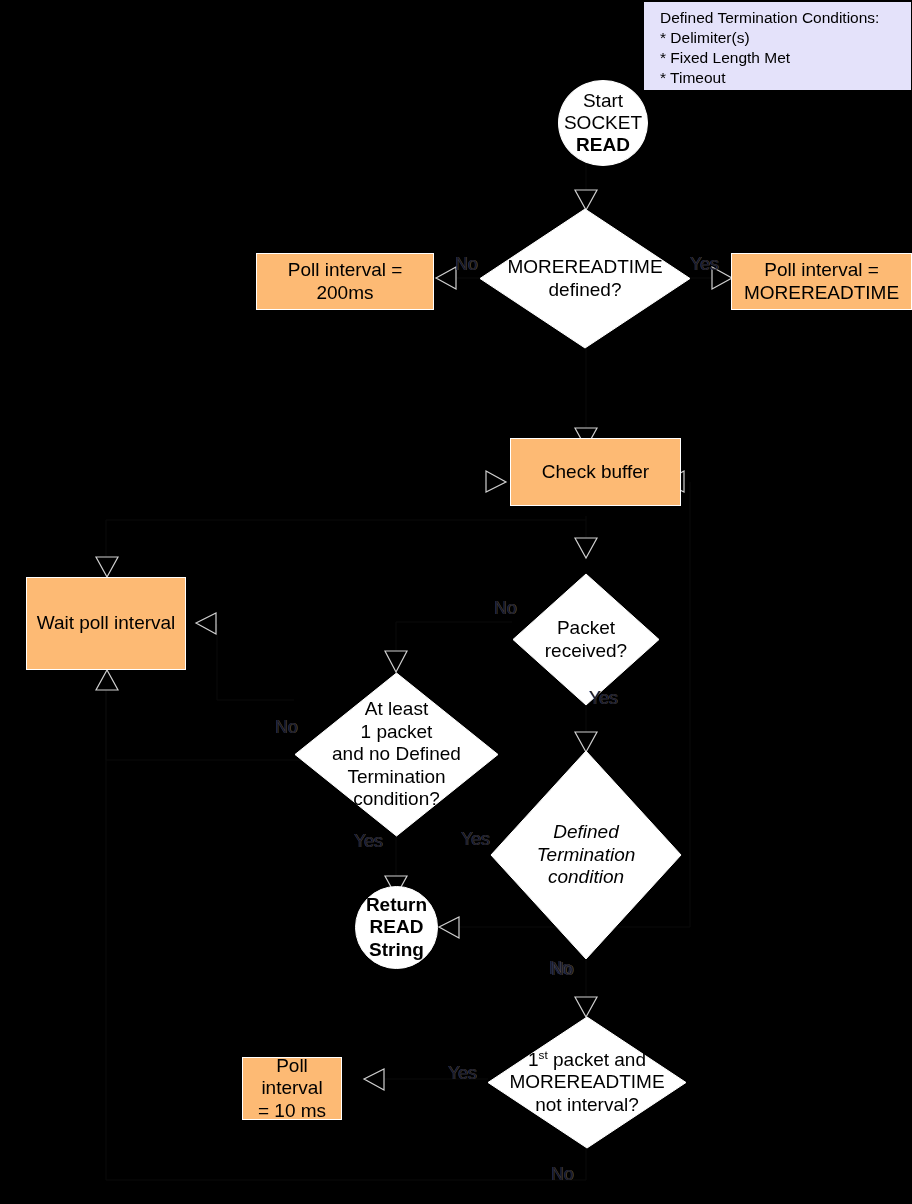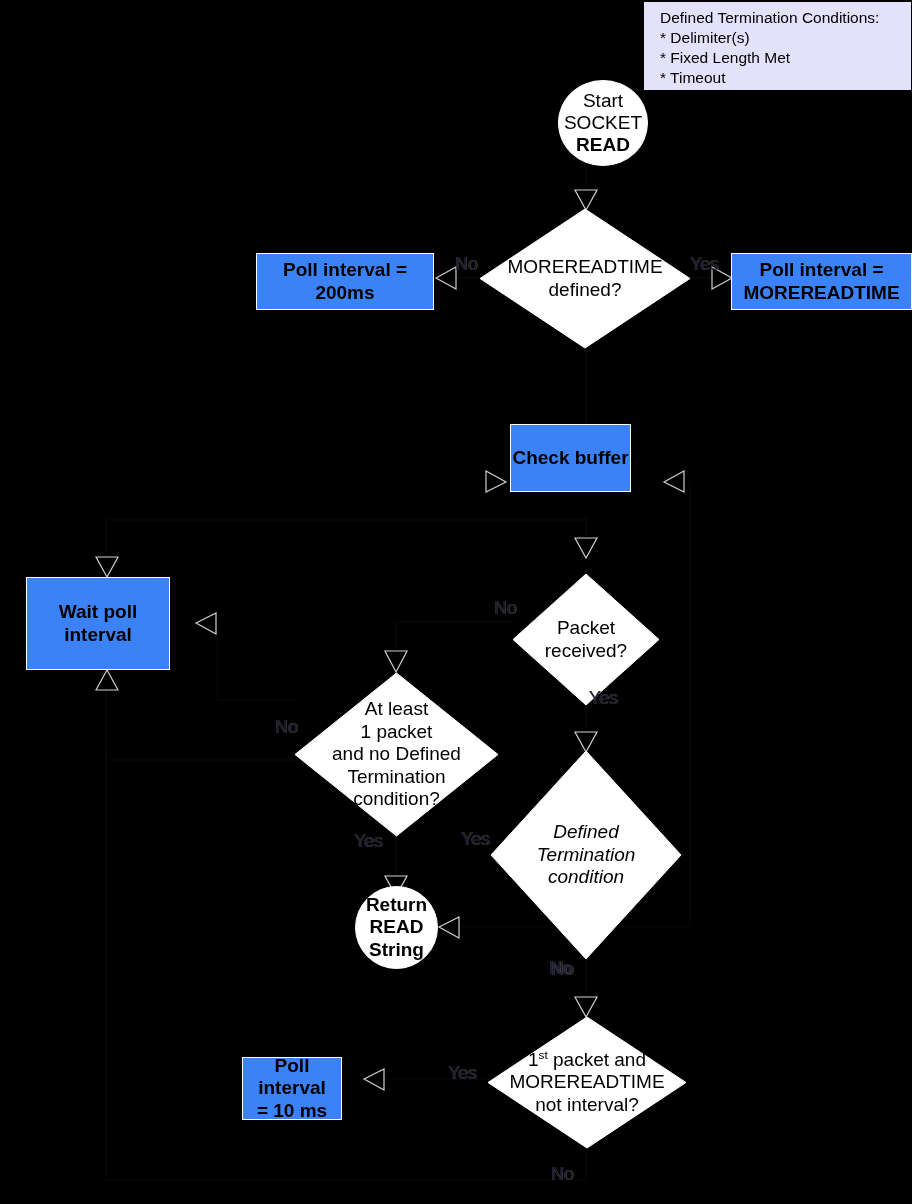--- a/index.html
+++ b/index.html
@@ -25,24 +25,23 @@
     position: absolute;
     box-sizing: border-box;
     display: flex;
     align-items: center;
     justify-content: center;
     text-align: center;
     color: #000000;
     line-height: 1.18;
   }
   .rect {
-    background: #3b82f6;
+    background: #fdba74;
     border: 1px solid #FFFFFF;
     font-size: 19px;
-    font-weight: bold;
   }
   .legend {
     background: #E4E2FA;
     border: 1px solid #E4E2FA;
     font-size: 15.5px;
     display: block;
     text-align: left;
     padding: 5px 10px 6px 15px;
     line-height: 1.30;
     color: #000000;
@@ -169,25 +168,25 @@
     </div>
   </div>
 
   <div class="node rect" style="left:731px; top:253px; width:181px; height:57px;">
     <div>
       <div>Poll interval =</div>
       <div>MOREREADTIME</div>
     </div>
   </div>
 
-  <div class="node rect" style="left:510px; top:424px; width:121px; height:68px;">
+  <div class="node rect" style="left:510px; top:438px; width:171px; height:68px;">
     <div>Check buffer</div>
   </div>
 
-  <div class="node rect" style="left:26px; top:577px; width:144px; height:93px;">
+  <div class="node rect" style="left:26px; top:577px; width:160px; height:93px;">
     <div>Wait poll interval</div>
   </div>
 
   <div class="diamond-wrap" style="left:512px; top:573px; width:148px; height:133px;">
     <svg class="diamond-shape" viewBox="0 0 148 133" preserveAspectRatio="none">
       <polygon points="74,1 147,66.5 74,132 1,66.5" fill="#FFFFFF" stroke="#FFFFFF" stroke-width="1"></polygon>
     </svg>
     <div class="diamond-text">
       <div>
         <div>Packet</div>

